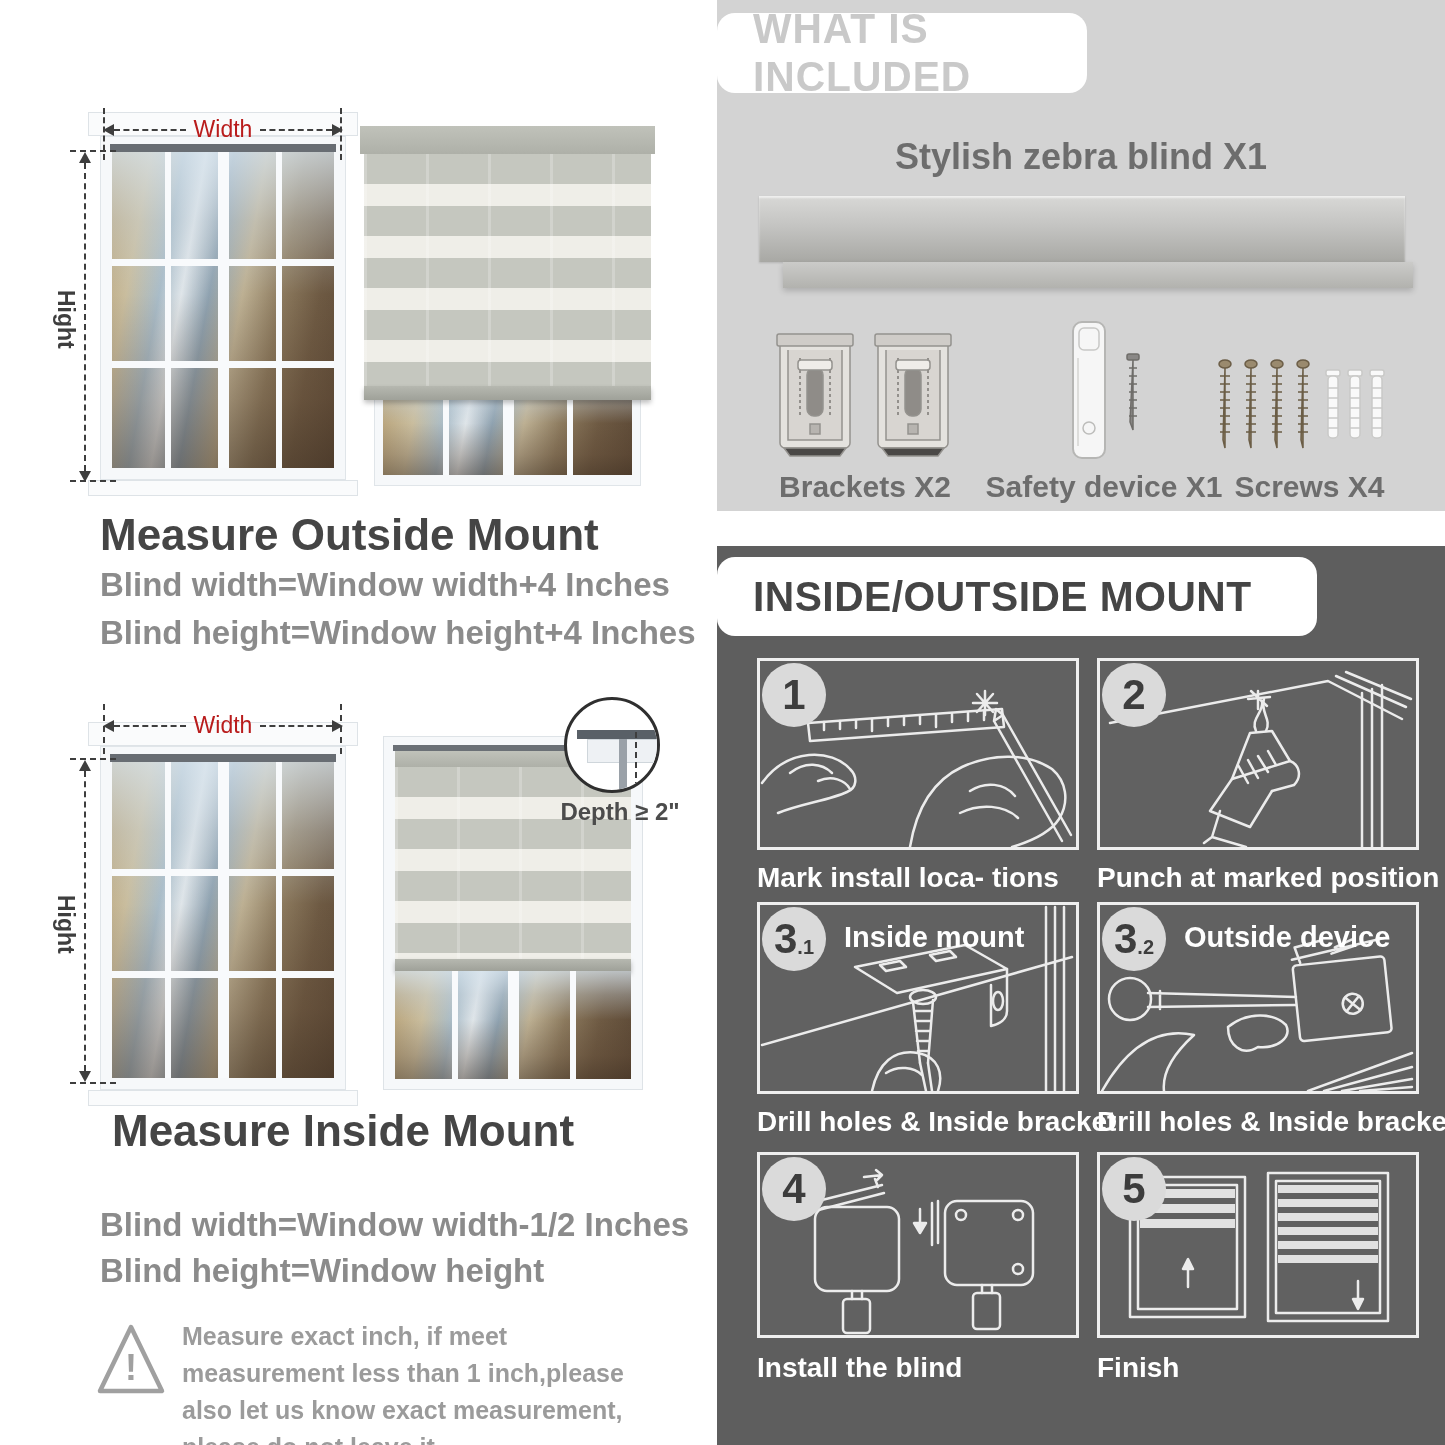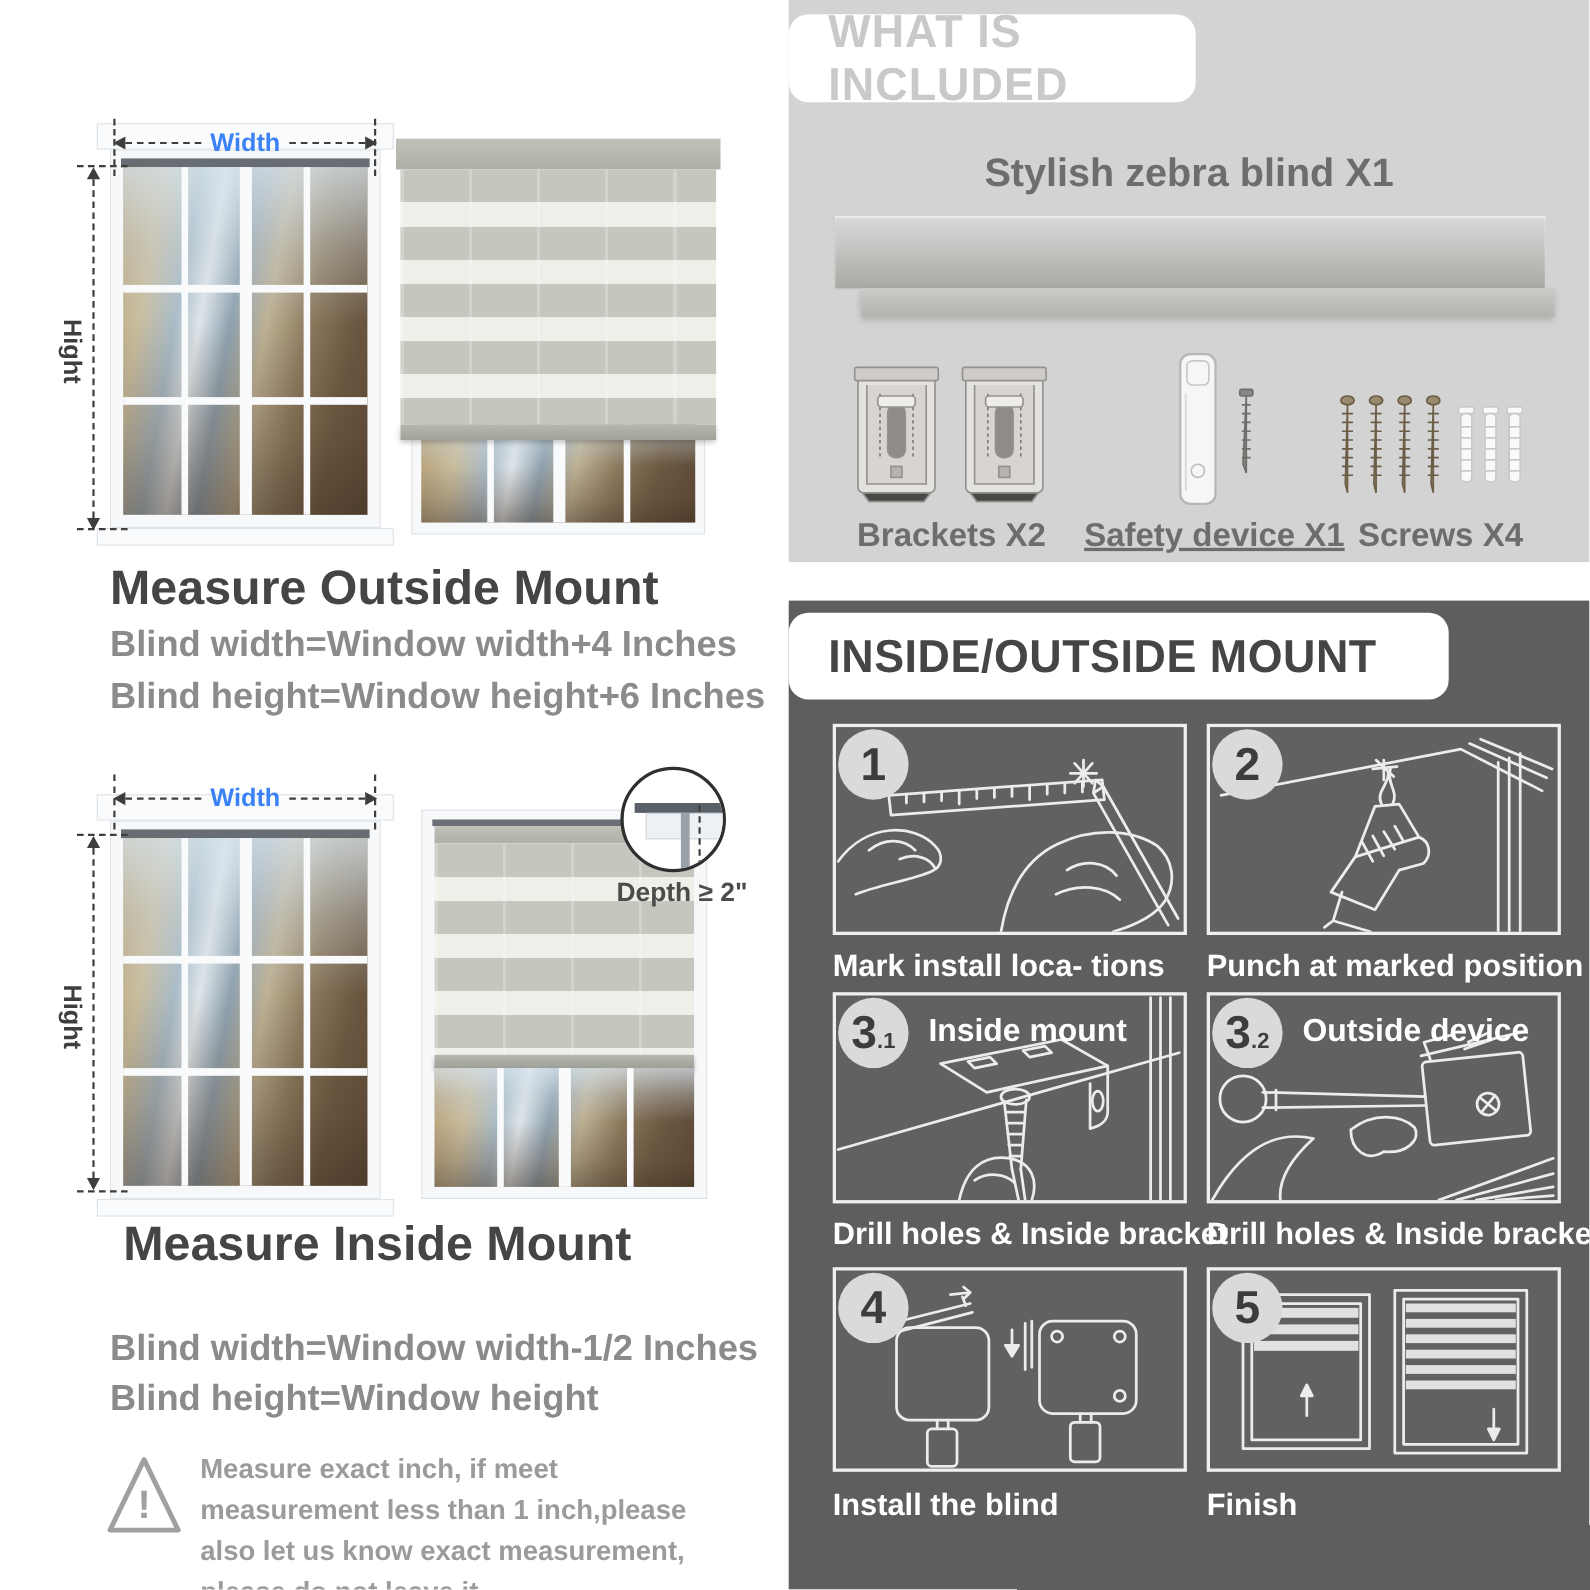--- a/index.html
+++ b/index.html
@@ -32,21 +32,21 @@
 
   
   .dim-row{display:flex;align-items:center;}
   .dash-h{flex:1;border-top:2px dashed #3e3e3e;}
   .dash-v{border-left:2px dashed #3e3e3e;}
   .tri{width:0;height:0;}
   .tri.left{border-top:6px solid transparent;border-bottom:6px solid transparent;border-right:11px solid #3e3e3e;}
   .tri.right{border-top:6px solid transparent;border-bottom:6px solid transparent;border-left:11px solid #3e3e3e;}
   .tri.up{border-left:6px solid transparent;border-right:6px solid transparent;border-bottom:11px solid #3e3e3e;}
   .tri.down{border-left:6px solid transparent;border-right:6px solid transparent;border-top:11px solid #3e3e3e;}
-  .dim-label{font-size:23px;font-weight:bold;color:#3b82f6;padding:0 8px;}
+  .dim-label{font-size:23px;font-weight:normal;color:#b91c1c;padding:0 8px;}
   .hight-label{writing-mode:vertical-rl;font-size:23px;font-weight:bold;color:#3e3e3e;}
 
   
   .zebra{background:
      repeating-linear-gradient(90deg, rgba(255,255,255,.22) 0 3px, rgba(0,0,0,0) 3px 62px),
      repeating-linear-gradient(180deg,#c5c7bf 0 30px,#efeee8 30px 52px);}
   .headrail{background:linear-gradient(180deg,#c0c2ba 0%,#aeb0a8 100%);}
   .bottomrail{background:linear-gradient(180deg,#b6b8b0 0%,#9fa199 100%);box-shadow:0 3px 5px rgba(0,0,0,.25);}
 
   .warn-text{font-size:25px;font-weight:bold;color:#9b9b9b;line-height:37px;}
@@ -126,21 +126,21 @@
         <div class="abs mull-v" style="left:74%;"></div>
       </div>
     </div>
     <div class="abs headrail" style="left:0;top:0;width:295px;height:28px;"></div>
     <div class="abs zebra" style="left:4px;top:28px;width:287px;height:232px;"></div>
     <div class="abs bottomrail" style="left:4px;top:260px;width:287px;height:14px;"></div>
   </div>
 
   <div class="abs sec-title" style="left:100px;top:510px;">Measure Outside Mount</div>
   <div class="abs sec-line" style="left:100px;top:566px;">Blind width=Window width+4 Inches</div>
-  <div class="abs sec-line" style="left:100px;top:614px;">Blind height=Window height+6 Inches</div>
+  <div class="abs sec-line" style="left:100px;top:614px;">Blind height=Window height+4 Inches</div>
 
   <div class="abs window" style="left:100px;top:722px;">
     <div class="abs casing"></div>
     <div class="abs frame">
       <div class="abs track"></div>
       <div class="abs glass photo">
         <div class="abs mull-v" style="left:24%;"></div>
         <div class="abs mull-v center" style="left:calc(50% - 5px);"></div>
         <div class="abs mull-v" style="left:74%;"></div>
         <div class="abs mull-h" style="top:34%;"></div>
@@ -284,21 +284,21 @@
         </g>
       <g transform="translate(162,14)">
           <rect x="-7" y="0" width="14" height="6" rx="2"></rect>
           <rect x="-5" y="6" width="10" height="62" rx="4"></rect>
           <path d="M-5,18 h10 M-5,28 h10 M-5,38 h10 M-5,48 h10 M-5,58 h10" fill="none"></path>
         </g>
     </g>
   </svg>
 
   <div class="abs item-label" style="left:38px;width:220px;">Brackets X2</div>
-  <div class="abs item-label" style="left:262px;width:250px;text-decoration:underline;">Safety device X1</div>
+  <div class="abs item-label" style="left:262px;width:250px;">Safety device X1</div>
   <div class="abs item-label" style="left:500px;width:185px;">Screws X4</div>
 </div>
 
 <div id="right-dark" class="abs">
   <div class="abs iom-header">
     <span>INSIDE/OUTSIDE MOUNT</span>
   </div>
 
   <div class="abs step-box" style="left:40px;top:112px;height:192px;">
     <svg class="abs lineart" style="left:0;top:0;" width="316" height="186" viewBox="0 0 316 186">

